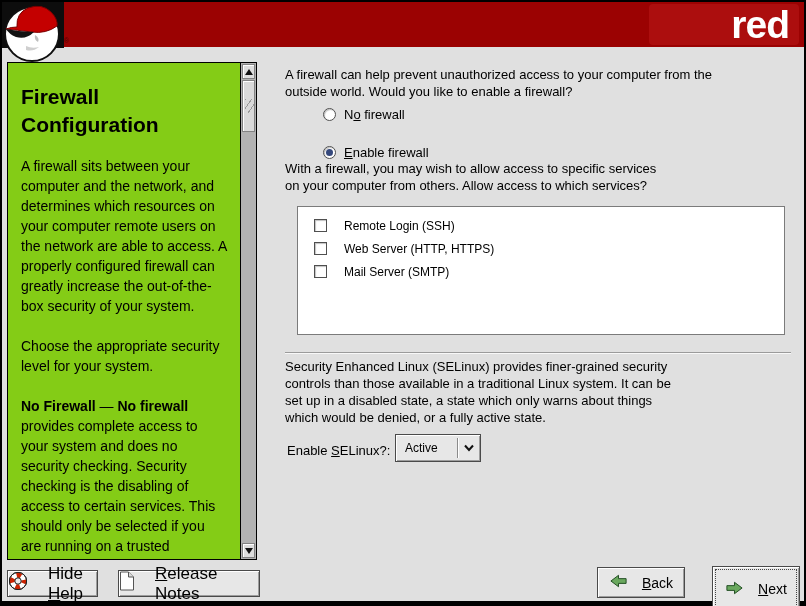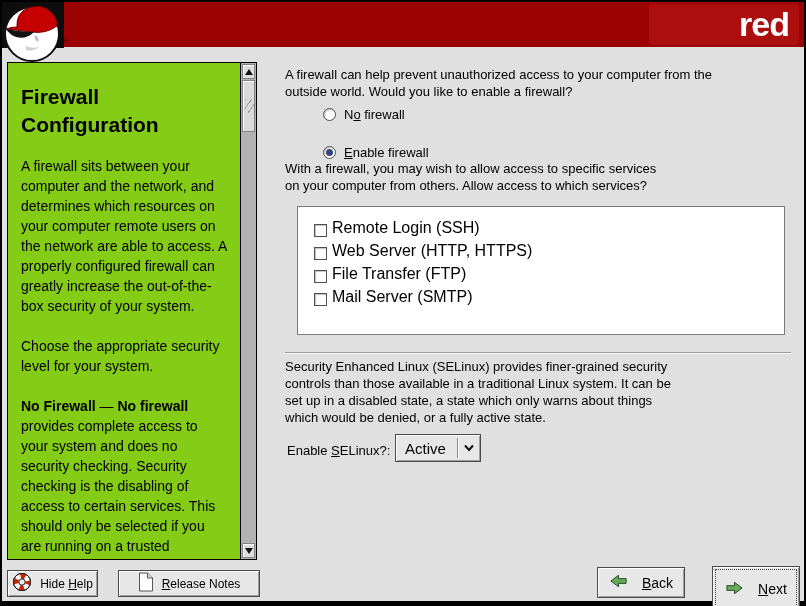--- a/index.html
+++ b/index.html
@@ -8,21 +8,21 @@
   .window { position:absolute; left:0; top:0; width:806px; height:606px;
             background:#e0e0e0; border:2px solid #000; border-bottom:5px solid #000; }
 
   
   .banner { position:absolute; left:0; top:0; right:0; height:45px; background:#9b0202; }
   .logo { position:absolute; left:0; top:0; width:66px; height:64px; z-index:5; }
   .reg-mark { position:absolute; left:62px; top:35px; font-size:7px; color:#4d0000; z-index:6; }
   .wordmark { position:absolute; right:5px; top:2px; width:150px; height:41px; background:#ac0e0e;
               border-radius:4px; display:flex; align-items:center; justify-content:flex-end;
               padding-right:10px; color:#fff; letter-spacing:-1px; }
-  .wm-bold  { font-weight:bold; font-size:34px; }
+  .wm-bold  { font-weight:bold; font-size:39px; }
   .wm-light { font-weight:normal; font-size:34px; color:#f7f2f2; }
 
   
   .help-panel { position:absolute; left:5px; top:60px; width:250px; height:498px;
                 background:#84cc16; border:1px solid #000; }
   .help-content { position:absolute; left:0; top:0; right:16px; bottom:0; overflow:hidden;
                   padding:10px 12px 0 13px; color:#000; }
   .help-content h1 { font-size:21px; font-weight:bold; line-height:1.32; margin:10px 0 18px 0; }
   .help-content p  { font-size:14px; line-height:20px; margin-bottom:20px; }
   
@@ -49,42 +49,42 @@
   .radio-row { position:absolute; left:40px; display:flex; align-items:center; gap:8px;
                font-size:13px; }
   .radio { width:13px; height:13px; border-radius:50%; background:#fff; border:1px solid #4f4f4f;
            box-shadow:inset 1px 1px 1px rgba(0,0,0,.25); position:relative; }
   .radio.sel:after { content:""; position:absolute; left:2px; top:2px; width:7px; height:7px;
            border-radius:50%; background:#35487c; }
   .u { text-decoration:underline; }
 
   .services-box { position:absolute; left:14px; top:144px; width:488px; height:129px;
                   background:#fff; border:1px solid #7b7b7b; padding-top:7px; }
-  .svc-row { height:23px; display:flex; align-items:flex-end; gap:5px; padding-left:16px;
-             font-size:16px; }
+  .svc-row { height:23px; display:flex; align-items:center; gap:17px; padding-left:16px;
+             font-size:12px; }
   .checkbox { width:13px; height:13px; background:#fff; border:1px solid #4f4f4f;
               box-shadow:inset 1px 1px 1px rgba(0,0,0,.25); }
 
   .separator { position:absolute; left:2px; top:290px; width:506px; height:2px;
                border-top:1px solid #9b9b9b; border-bottom:1px solid #f8f8f8; }
 
   .selinux-label { position:absolute; left:4px; top:381px; font-size:13px; }
   .combo { position:absolute; left:112px; top:372px; width:86px; height:28px; background:#e7e7e7;
            border:1px solid #4a4a4a; box-shadow:inset 1px 1px 0 #fff, inset -1px -1px 0 #9d9d9d;
-           display:flex; align-items:center; font-size:15px; }
+           display:flex; align-items:center; font-size:12px; }
   .combo-value { flex:1; padding-left:9px; }
   .combo-sep { width:1px; align-self:stretch; margin:3px 0; background:#8b8b8b;
                box-shadow:1px 0 0 #fff; }
   .combo-arrow { width:22px; display:flex; align-items:center; justify-content:center; }
 
   
   .btn { position:absolute; background:#e7e7e7; border:1px solid #4a4a4a;
          box-shadow:inset 1px 1px 0 #fff, inset -1px -1px 0 #9d9d9d;
-         display:flex; align-items:center; justify-content:center; gap:8px;
-         font-size:12px; color:#000; cursor:default; }
+         display:flex; align-items:center; justify-content:center; gap:20px;
+         font-size:17px; color:#000; cursor:default; }
   .btn-hide-help { left:5px; top:568px; width:91px; height:27px; }
   .btn-release   { left:116px; top:568px; width:142px; height:27px; }
   .btn-back { left:595px; top:565px; width:88px; height:31px; font-size:14px; gap:14px; }
   .btn-next { left:710px; top:564px; width:88px; height:46px; font-size:14px; gap:14px;
               outline:1px dotted #444; outline-offset:-4px; }
 </style>
 </head>
 <body>
 
 <div class="window">
@@ -144,24 +144,20 @@
       <div class="svc-row">
         <div class="checkbox"></div>
         <span>Remote Login (SSH)</span>
       </div>
       <div class="svc-row">
         <div class="checkbox"></div>
         <span>Web Server (HTTP, HTTPS)</span>
       </div>
       <div class="svc-row">
         <div class="checkbox"></div>
-        <span>File Transfer (FTP)</span>
-      </div>
-      <div class="svc-row">
-        <div class="checkbox"></div>
         <span>Mail Server (SMTP)</span>
       </div>
     </div>
 
     <div class="separator"></div>
 
     <p class="para selinux-p">Security Enhanced Linux (SELinux) provides finer-grained security
 controls than those available in a traditional Linux system.  It can be
 set up in a disabled state, a state which only warns about things
 which would be denied, or a fully active state.</p>

